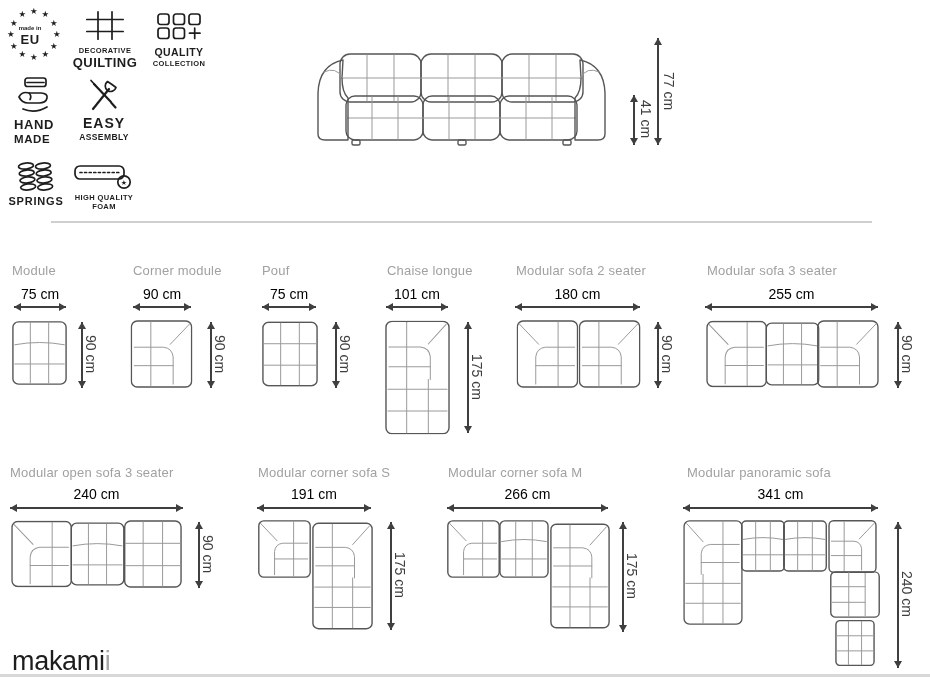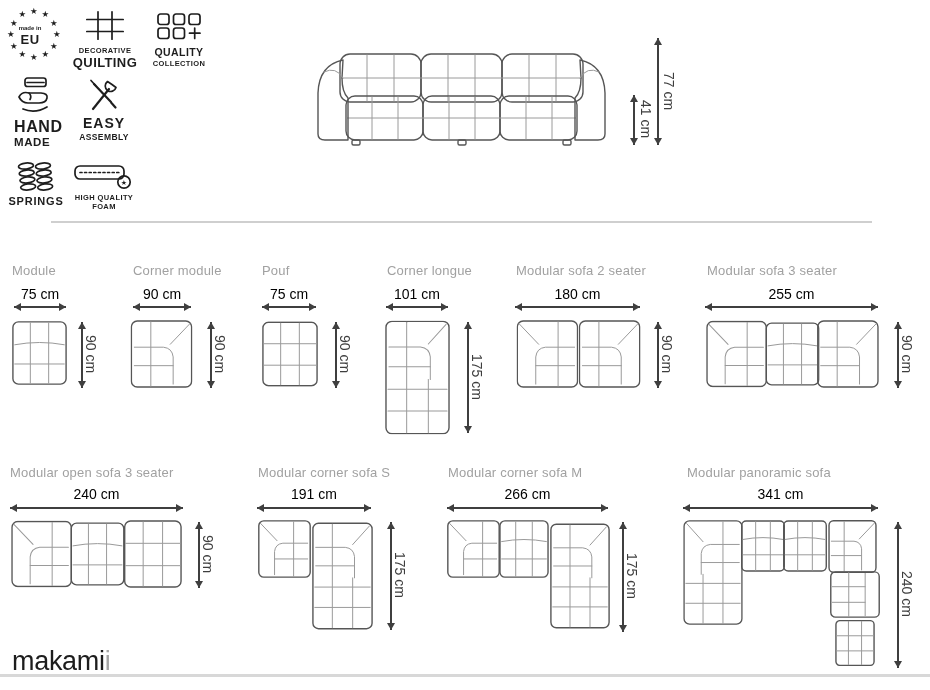--- a/index.html
+++ b/index.html
@@ -145,21 +145,21 @@
   </div>
 
   <svg style="left:16px;top:77px" width="36" height="38" viewBox="0 0 36 38">
     <rect class="k" x="9" y="1" width="21" height="8.5" rx="2.5"></rect>
     <line class="k" x1="11" y1="5.5" x2="28" y2="5.5"></line>
     <path class="k" d="M3 20 Q6 14 13 16 L25 16 Q32 16.5 31 21 Q30 26 23 26 L12 26 Q6 26 3 20 Z"></path>
     <path class="k" d="M13 16 Q16 19 14 22.5"></path>
     <path class="k" d="M7 32 Q19 37 31 30"></path>
   </svg>
   <div class="bt" style="left:14px;top:117px;width:44px;text-align:left;letter-spacing:.6px">
-    <span class="l1" style="font-size:16px">HAND</span>
+    <span class="l1" style="font-size:13px">HAND</span>
     <span class="l2" style="font-size:11.5px">MADE</span>
   </div>
 
   <svg style="left:87px;top:76px" width="32" height="38" viewBox="0 0 32 38">
     <line class="k2" x1="6" y1="33" x2="22" y2="13"></line>
     <path class="k" d="M20.5 5.5 A5.5 5.5 0 1 0 29 11.5 L25 8.5 Z"></path>
     <line class="k2" x1="7" y1="8" x2="24" y2="26"></line>
     <line class="k" x1="4" y1="4.5" x2="8.5" y2="9.5"></line>
     <path class="k2" d="M24.5 27 L28.5 31.5"></path>
   </svg>
@@ -270,21 +270,21 @@
     <div class="harrow" style="left:262px;top:306px;width:54px"></div>
     <svg style="left:262px;top:320px" width="56" height="68" viewBox="0 0 60 70">
         <use href="#mod-pouf"></use>
       </svg>
     <div class="varrow" style="left:335px;top:322px;height:66px"></div>
     <div class="dimv" style="left:321px;top:346px">90 cm</div>
   </div>
 
   
   <div>
-    <div class="plabel" style="left:387px;top:263px">Corner longue</div>
+    <div class="plabel" style="left:387px;top:263px">Chaise longue</div>
     <div class="dimh" style="left:386px;top:286px;width:62px">101 cm</div>
     <div class="harrow" style="left:386px;top:306px;width:62px"></div>
     <svg style="left:385px;top:320px" width="65" height="115" viewBox="0 0 66 116">
         <use href="#mod-chaise-right"></use>
       </svg>
     <div class="varrow" style="left:467px;top:322px;height:111px"></div>
     <div class="dimv" style="left:453px;top:369px">175 cm</div>
   </div>
 
   

